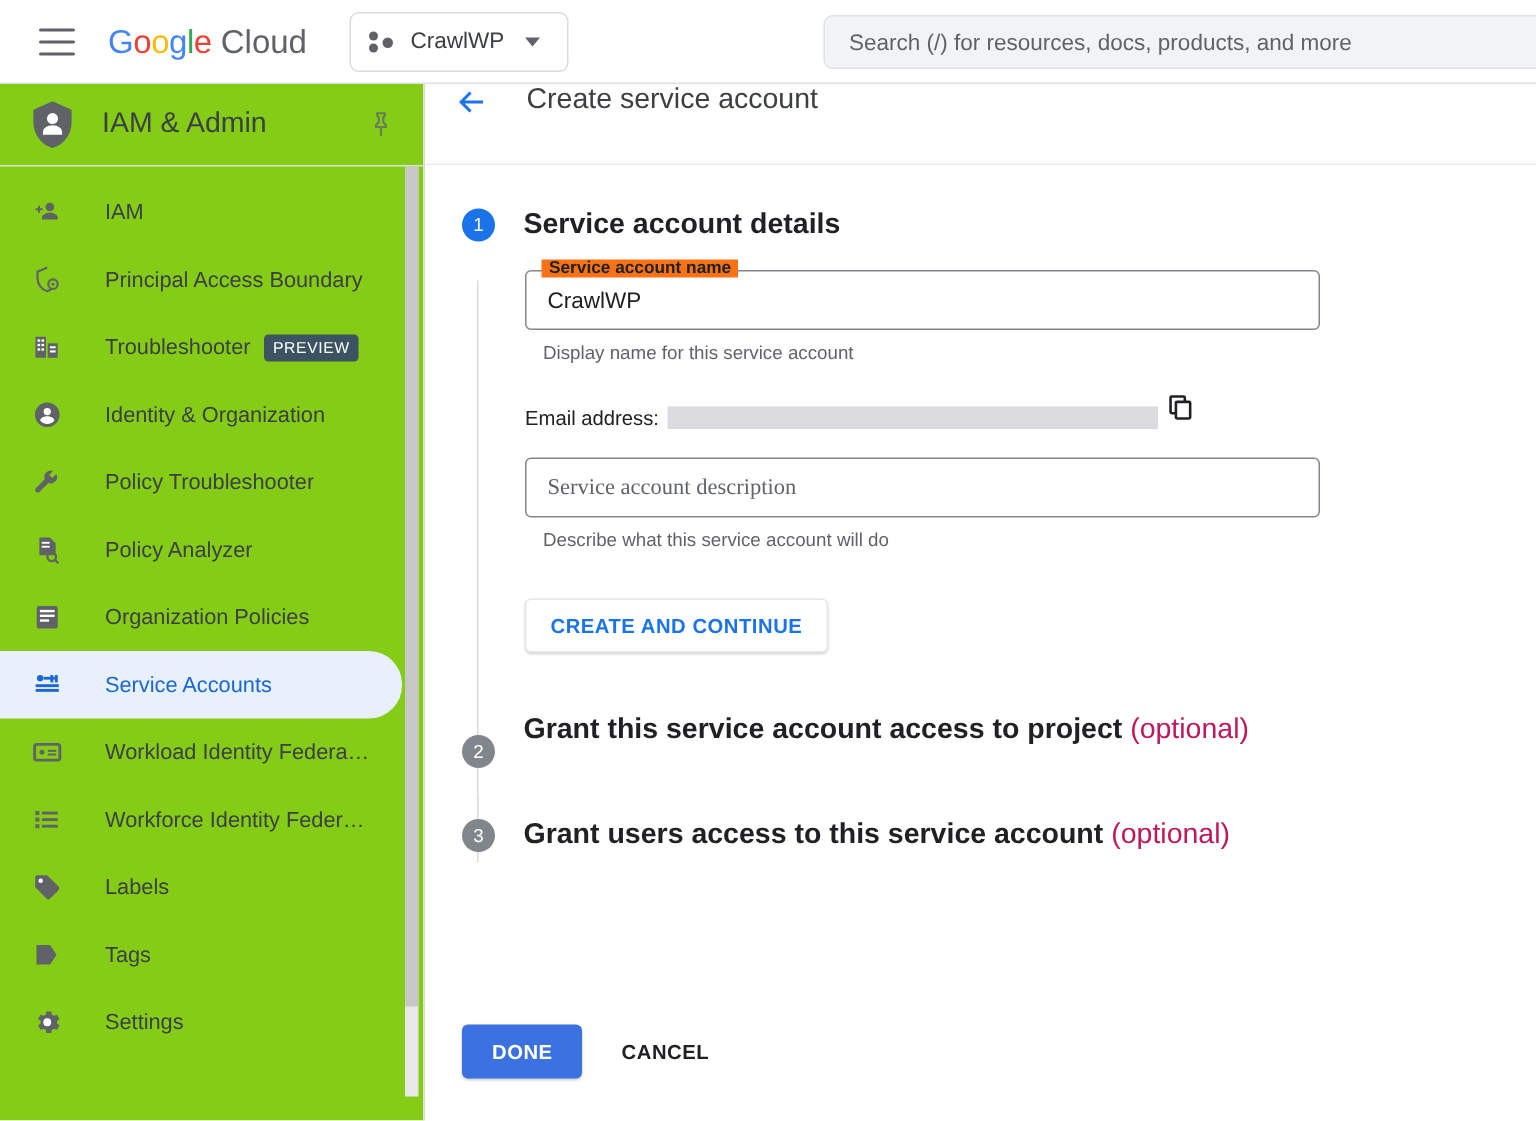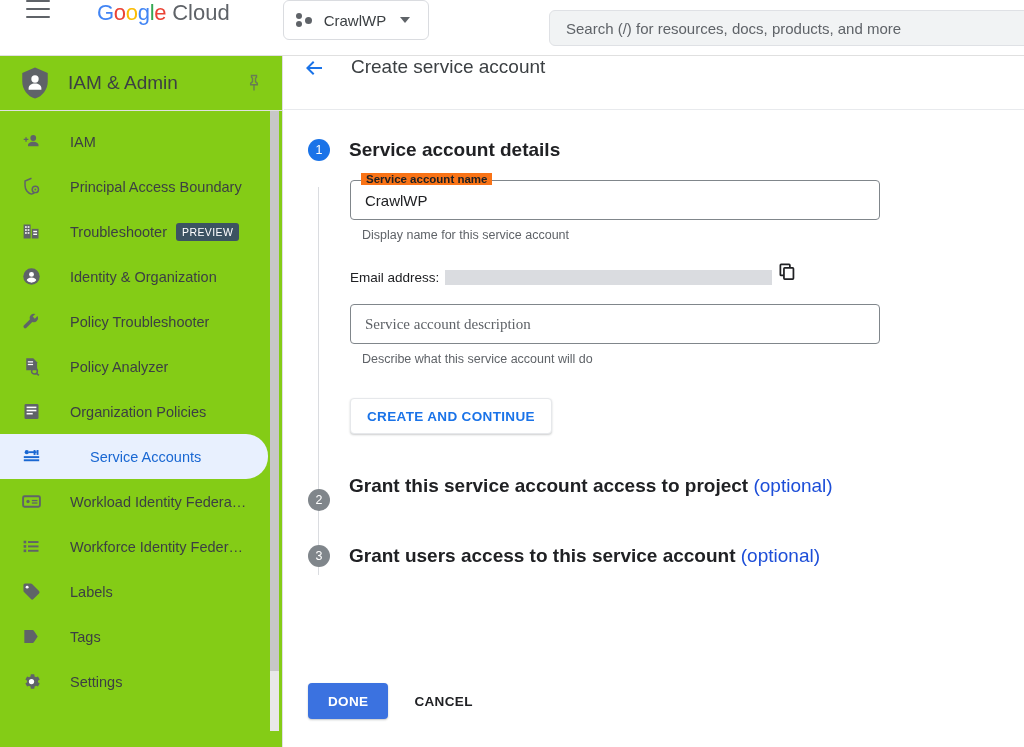--- a/index.html
+++ b/index.html
@@ -10,21 +10,21 @@
     font-family: "Liberation Sans", sans-serif;
     overflow: hidden;
     -webkit-font-smoothing: antialiased;
   }
   .app { position: relative; width: 1024px; height: 747px; background:#fff; }
 
   
   .topbar {
     position: absolute; top:0; left:0; width:1024px; height:56px;
     background:#fff; border-bottom:1px solid #e0e0e0;
-    display:flex; gap:25px;
+    display:flex; align-items:center;
   }
   .hamburger {
     width:24px; height:18px; margin-left:26px; margin-right:22px;
     display:flex; flex-direction:column; justify-content:space-between;
     cursor:pointer;
   }
   .hamburger span { display:block; height:2px; width:24px; background:#5f6368; border-radius:1px; }
 
   .brand { display:flex; align-items:baseline; font-size:22px; letter-spacing:0; }
   .brand .g-logo { font-size:22px; letter-spacing:-0.3px; font-weight:400; }
@@ -72,21 +72,21 @@
   .nav { position:relative; padding-top:8px; height:628px; overflow:hidden; }
   .nav-item {
     display:flex; align-items:center; height:45px; padding-left:20px;
     cursor:pointer; border-radius:0 22px 22px 0; margin-right:14px;
   }
   .nav-item .ico { width:22px; height:22px; flex:0 0 22px; display:flex; align-items:center; justify-content:center; }
   .nav-item .lbl {
     margin-left:28px; font-size:14.5px; color:#3c4043; white-space:nowrap;
     overflow:hidden; text-overflow:ellipsis; max-width:178px;
   }
-  .nav-item.active { background:#e8f0fe;gap:20px; }
+  .nav-item.active { background:#e8f0fe; }
   .nav-item.active .lbl { color:#1967d2; }
   .badge-preview {
     margin-left:9px; background:#3c5362; color:#fff; font-size:10.5px;
     letter-spacing:.4px; padding:3px 6px; border-radius:3px; white-space:nowrap;
   }
   .scrollbar {
     position:absolute; top:0px; left:270px; width:9px; height:620px;
     background:#e8e8e8; border-radius:0;
   }
   .scrollbar .thumb { position:absolute; top:0; left:0; width:9px; height:560px; background:#c7c7c7; }
@@ -101,21 +101,21 @@
 
   .step-row { display:flex; align-items:flex-start; position:relative; }
   .step-num {
     width:22px; height:22px; border-radius:50%; flex:0 0 22px;
     color:#fff; font-size:12.5px; display:flex; align-items:center; justify-content:center;
     margin-left:24px; margin-top:3px; z-index:2;
   }
   .step-num.done { background:#1a73e8; }
   .step-num.pend { background:#80868b; }
   .step-title { margin-left:19px; font-size:19px; color:#202124; font-weight:bold; line-height:27px; }
-  .step-title .opt { color:#1d4ed8; font-weight:normal; }
+  .step-title .opt { color:#be185d; font-weight:normal; }
 
   .connector { position:absolute; left:34px; top:51px; width:1px; background:#dadce0; }
 
   .form-area { margin-left:66px; margin-top:17px; width:530px; }
 
   .tf {
     position:relative; height:40px; border:1px solid #80868b; border-radius:4px;
     display:flex; align-items:center; padding:0 14px; background:#fff;
   }
   .tf .lab {

